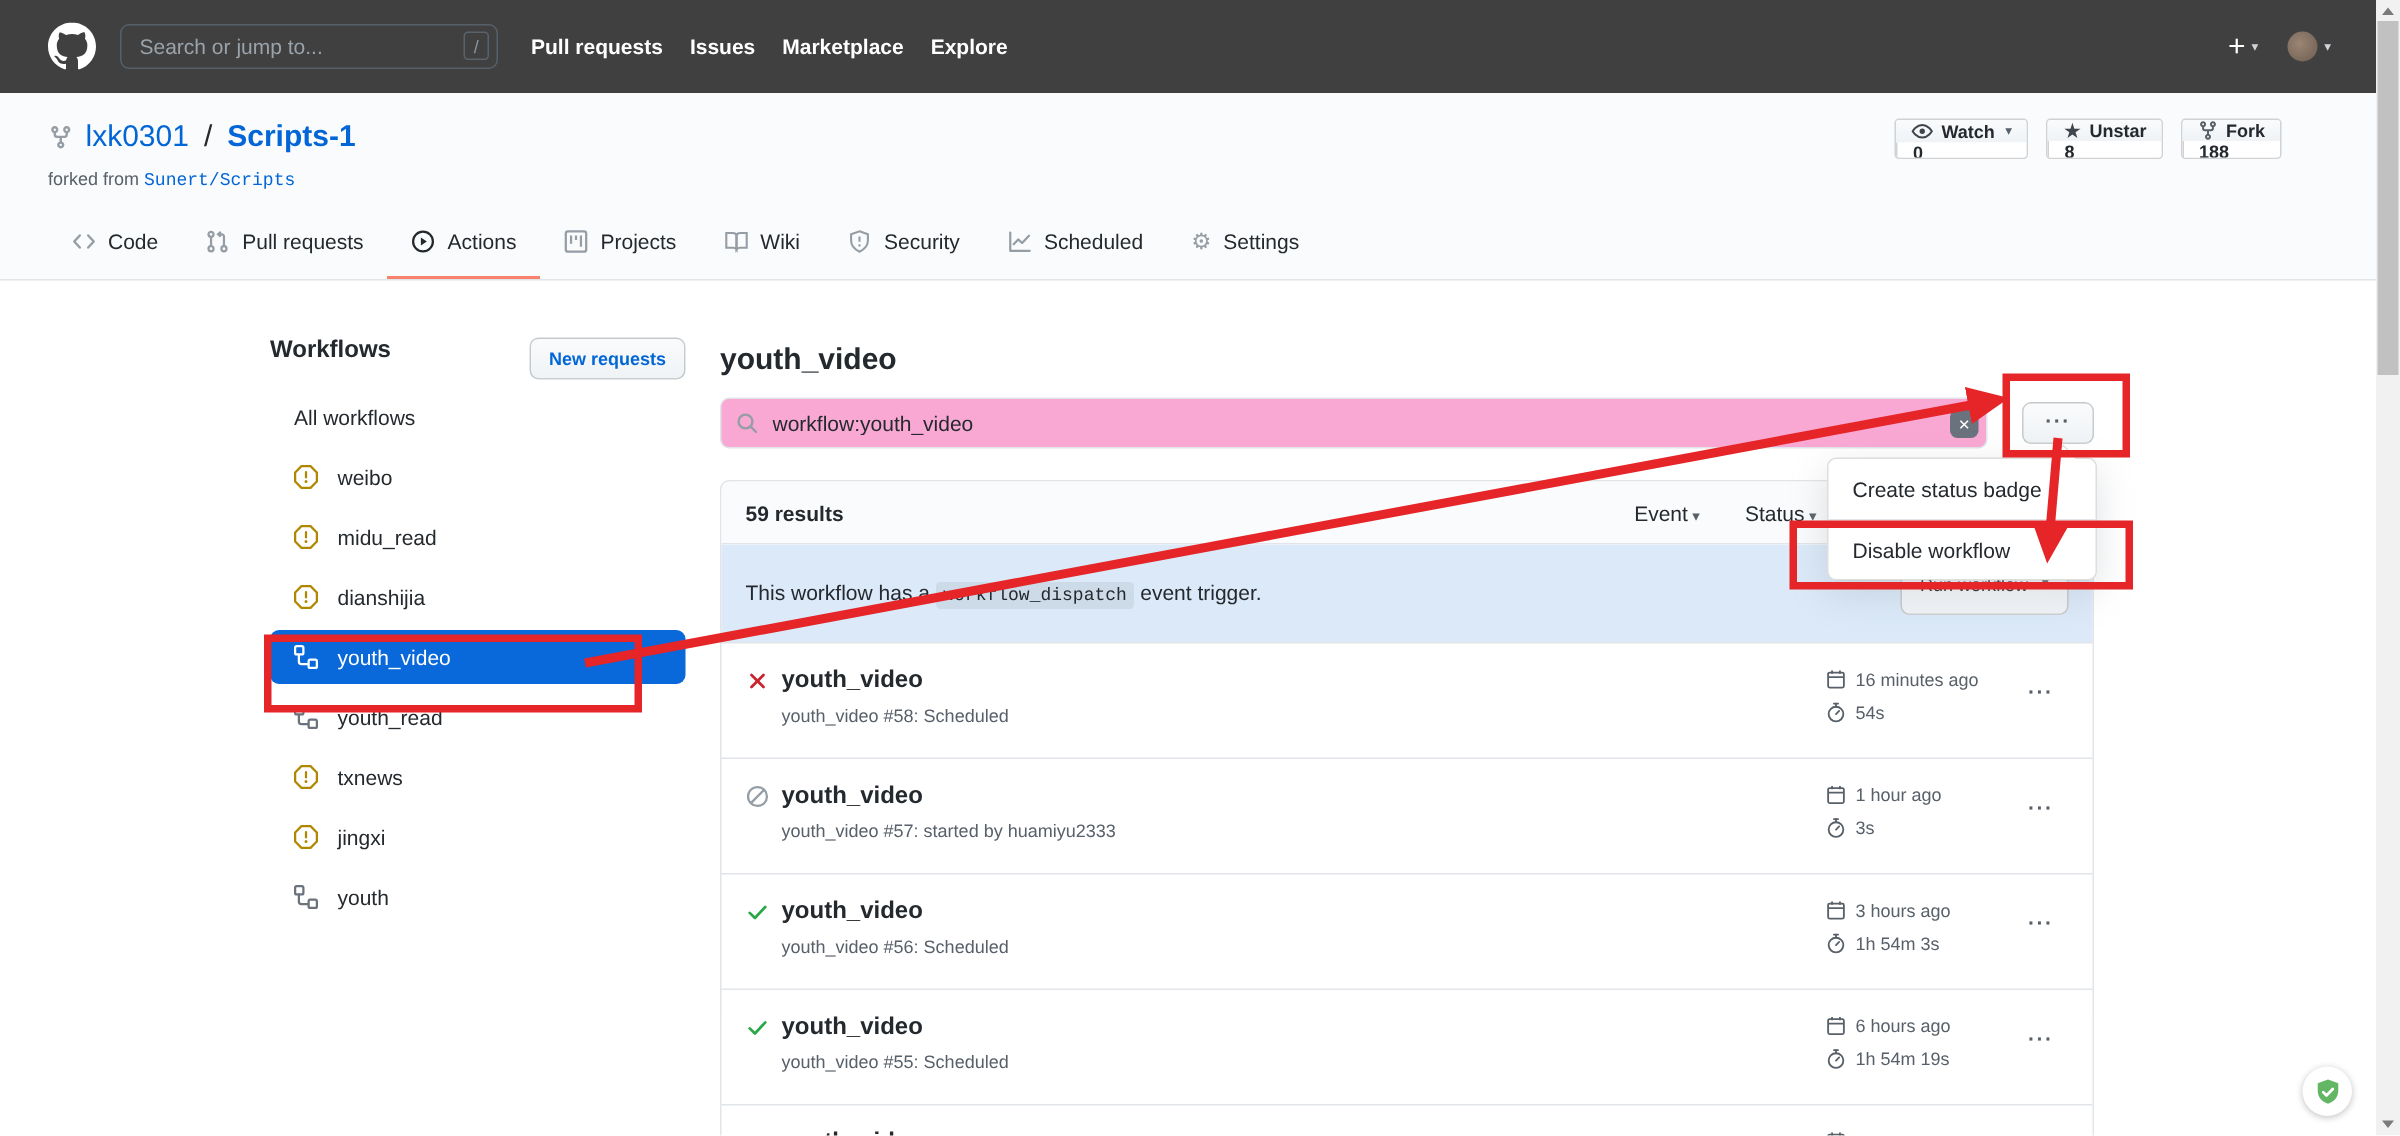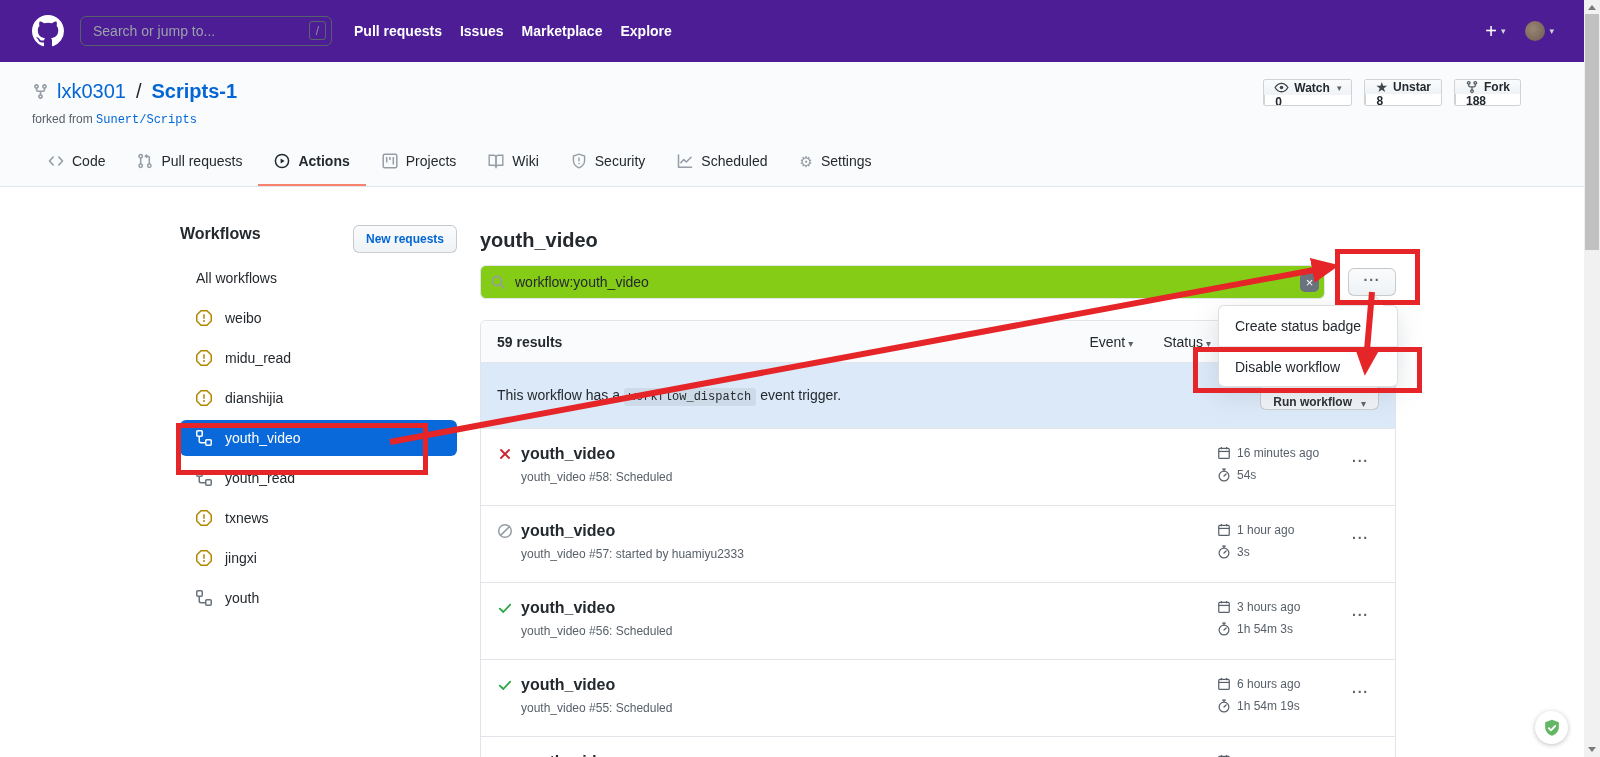--- a/index.html
+++ b/index.html
@@ -4,21 +4,21 @@
 <style>
   * { box-sizing: border-box; }
   html,body { margin:0; padding:0; }
   body {
     width:1600px; height:757px; position:relative; overflow:hidden;
     font-family:"Liberation Sans","DejaVu Sans",sans-serif;
     background:#ffffff; color:#24292e;
   }
   
   .top-header { position:absolute; top:0; left:0; width:1600px; height:62px;
-    background:#4c1d95; display:flex; align-items:center; padding:0 46px 0 32px; z-index:5;}
+    background:#404040; display:flex; align-items:center; padding:0 46px 0 32px; z-index:5;}
   .gh-logo { width:32px; height:32px; margin-right:16px; flex:none; display:flex;}
   .hdr-search { position:relative; width:252px; height:30px; margin-right:22px; flex:none;}
   .hdr-search input { width:100%; height:100%; background:transparent; border:1px solid #57606a;
     border-radius:6px; color:#c6cdd4; font-size:14px; padding:0 30px 0 12px; outline:none;
     font-family:inherit;}
   .hdr-search input::placeholder { color:#9aa2aa; }
   .slash-hint { position:absolute; right:6px; top:5px; width:17px; height:19px;
     border:1px solid #5a636c; border-radius:3px; color:#8b949e; font-size:12px;
     display:flex; align-items:center; justify-content:center;}
   .hdr-nav { display:flex; gap:18px; }
@@ -48,21 +48,21 @@
   .btn-count { display:flex; align-items:center; padding:0 10px; background:#fff;
     border-left:1px solid rgba(27,31,35,.2);}
   .btn-icon { display:flex; color:#57606a;}
   .btn-caret { font-size:9px; color:#586069; margin-left:2px;}
   .star-glyph { font-size:14px; color:#3f464d; line-height:1;}
   
   .tabs { position:absolute; left:32px; bottom:0; display:flex;}
   .tab { display:flex; align-items:center; gap:8px; height:48px; padding:0 16px;
     font-size:14px; color:#24292e; border-bottom:2px solid transparent; cursor:pointer; text-decoration:none;text-align:center;}
   .tab .ticon { color:#959da5; display:flex; font-size:15px; line-height:1;}
-  .tab.active { font-weight:700; border-bottom-color:#f9826c;}
+  .tab.active { font-weight:400; border-bottom-color:#f9826c;}
   .tab.active .ticon { color:#24292e;}
   
   .sidebar { position:absolute; left:180px; top:225px; width:277px;}
   .sb-head { display:flex; align-items:flex-start; justify-content:space-between; height:28px;}
   .sb-title { font-size:16px; font-weight:700;}
   .new-wf-btn { height:28px; padding:0 12px; font-size:12px; font-weight:700; color:#0366d6;
     background:linear-gradient(#fafbfc,#eff3f6); border:1px solid rgba(27,31,35,.2);
     border-radius:6px; cursor:pointer; font-family:inherit;}
   .sb-list { margin-top:5px;}
   .sb-item { display:flex; align-items:center; gap:13px; height:40px; padding:0 16px;
@@ -70,42 +70,42 @@
   .sb-item .wicon { display:flex; color:#6a737d;}
   .sb-item.warn .wicon { color:#b08800;}
   .sb-item.selected { background:#0969da; color:#fff; height:36px; margin:2px 0;}
   .sb-item.selected .wicon { color:#fff;}
   
   .main-col { position:absolute; left:480px; top:222px; width:916px;}
   .page-title { margin:4px 0 0; font-size:20px; font-weight:700; line-height:28px;}
   .search-row { margin-top:11px; display:flex; gap:23px;}
   .filter-wrap { position:relative; flex:1; height:34px;}
   .filter-input { width:100%; height:34px; border:1px solid #e1e4e8; border-radius:6px;
-    padding:0 34px; font-size:14px; color:#24292e; background:#84cc16; outline:none; font-family:inherit;}
+    padding:0 34px; font-size:14px; color:#24292e; background:#f9a8d4; outline:none; font-family:inherit;}
   .search-glyph { position:absolute; left:10px; top:9px; display:flex; color:#959da5;}
   .clear-btn { position:absolute; right:6px; top:8px; width:19px; height:19px; border-radius:5px;
     background:#6a737d; color:#fff; display:flex; align-items:center; justify-content:center;
     font-size:13px; line-height:1; cursor:pointer;}
   .kebab-btn { width:48px; height:28px; margin-top:3px; background:linear-gradient(#fafbfc,#eff3f6);
     border:1px solid rgba(27,31,35,.2); border-radius:6px; color:#586069; font-weight:700;
     letter-spacing:1px; font-size:14px; line-height:22px; text-align:center; cursor:pointer;}
   .list { margin-top:21px; border:1px solid #e1e4e8; border-radius:6px;}
   .results-head { height:42px; background:#fafbfc; border-bottom:1px solid #e1e4e8;
     border-radius:6px 6px 0 0; display:flex; align-items:center; padding:0 16px;}
   .results-count { font-size:14px; font-weight:700;}
   .filters { margin-left:auto; margin-right:168px; display:flex; gap:30px; font-size:14px; color:#24292e;}
   .filter-dd { cursor:pointer; white-space:nowrap;}
   .caret { font-size:10px; color:#586069; margin-left:3px;}
   .banner { height:65px; background:#dbe9f8; display:flex; align-items:center;
     justify-content:space-between; padding:0 16px; font-size:14px; color:#24292e;}
   .code { font-family:"Liberation Mono","DejaVu Sans Mono",monospace; font-size:12px;
     background:rgba(27,31,35,.07); padding:2px 5px; border-radius:3px;}
   .run-wf-btn { height:28px; padding:0 12px; background:linear-gradient(#fafbfc,#eff3f6);
-    border:1px solid rgba(27,31,35,.2); border-radius:6px; font-size:12px; font-weight:700;
-    color:#24292e; display:flex; align-items:flex-end; gap:6px; cursor:pointer; font-family:inherit;}
+    border:1px solid rgba(27,31,35,.2); border-radius:6px; font-size:12px; font-weight:400;
+    color:#24292e; display:flex; align-items:flex-start; gap:6px; cursor:pointer; font-family:inherit;}
   .run-row { position:relative; height:77px; padding:16px 16px 0; border-top:1px solid #e1e4e8; cursor:pointer;}
   .run-main { display:flex; align-items:center; gap:8px;}
   .run-status { display:flex; flex:none;}
   .run-title { font-size:16px; font-weight:700; color:#24292e; text-decoration:none;}
   .run-sub { margin:7px 0 0 24px; font-size:12px; color:#586069;}
   .run-meta { position:absolute; left:736px; top:15px; font-size:12px; color:#586069;}
   .meta-line { display:flex; align-items:center; gap:6px; height:18px; margin-bottom:4px;}
   .meta-line .micon { display:flex; color:#586069;}
   .run-kebab { position:absolute; right:26px; top:24px; color:#586069; font-weight:700;
     letter-spacing:1px; font-size:14px; cursor:pointer;}

